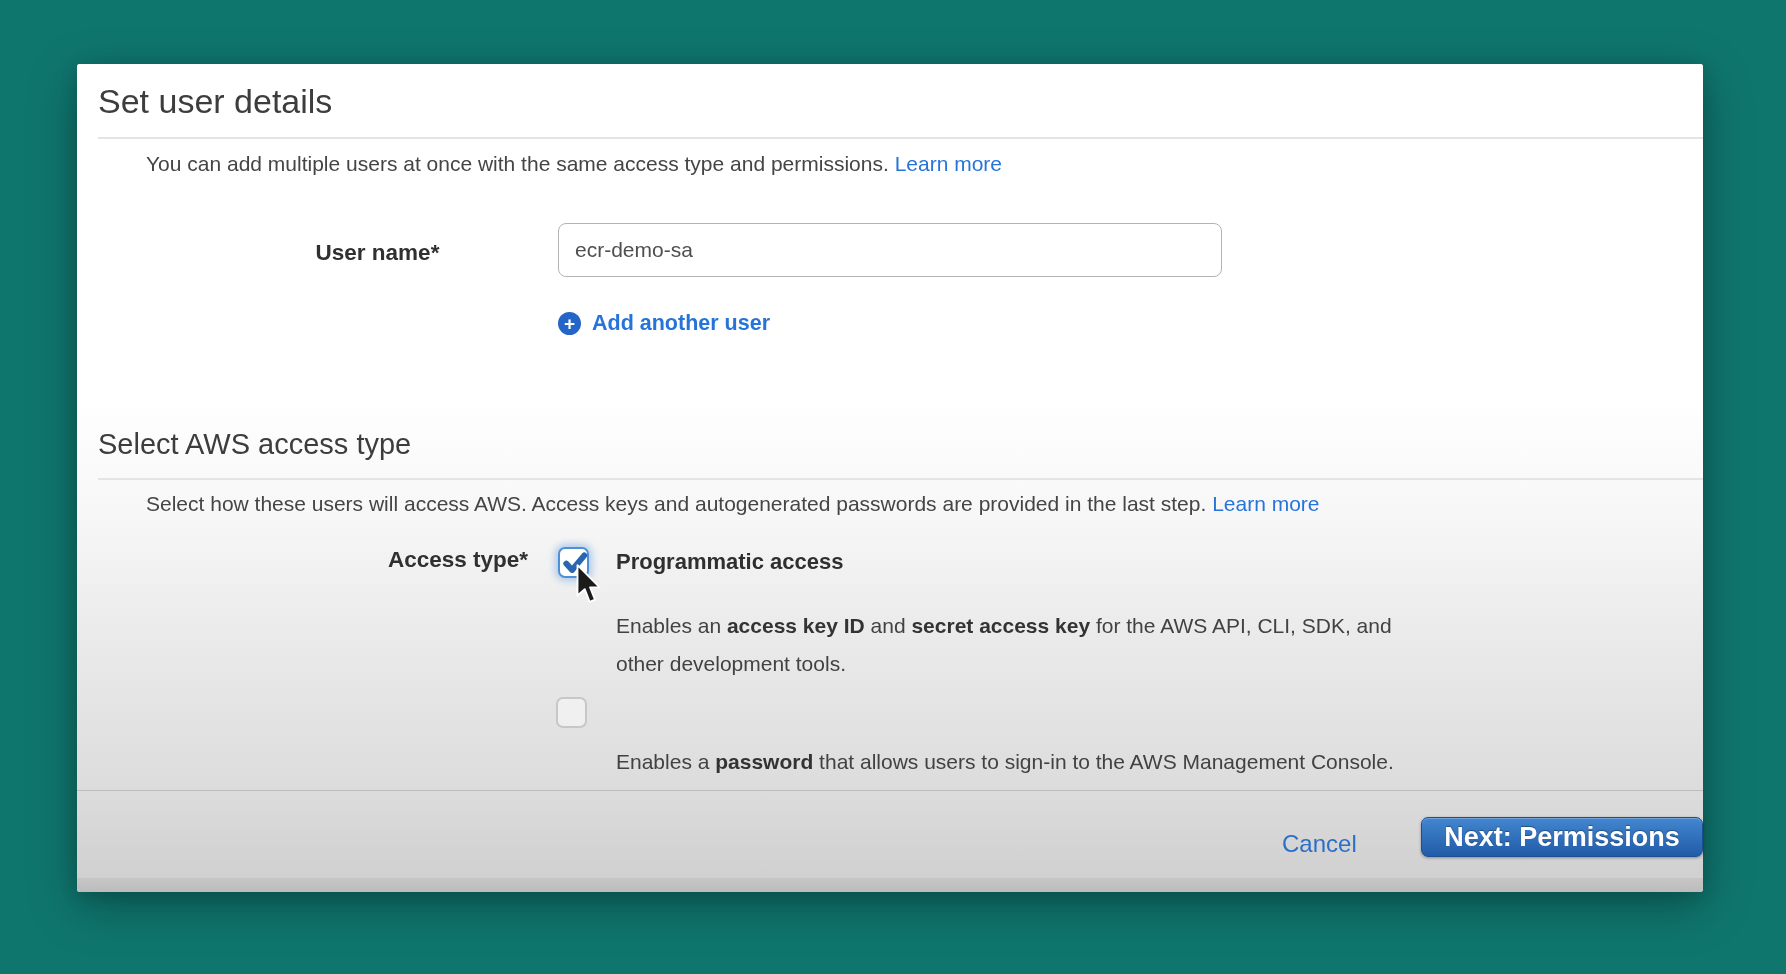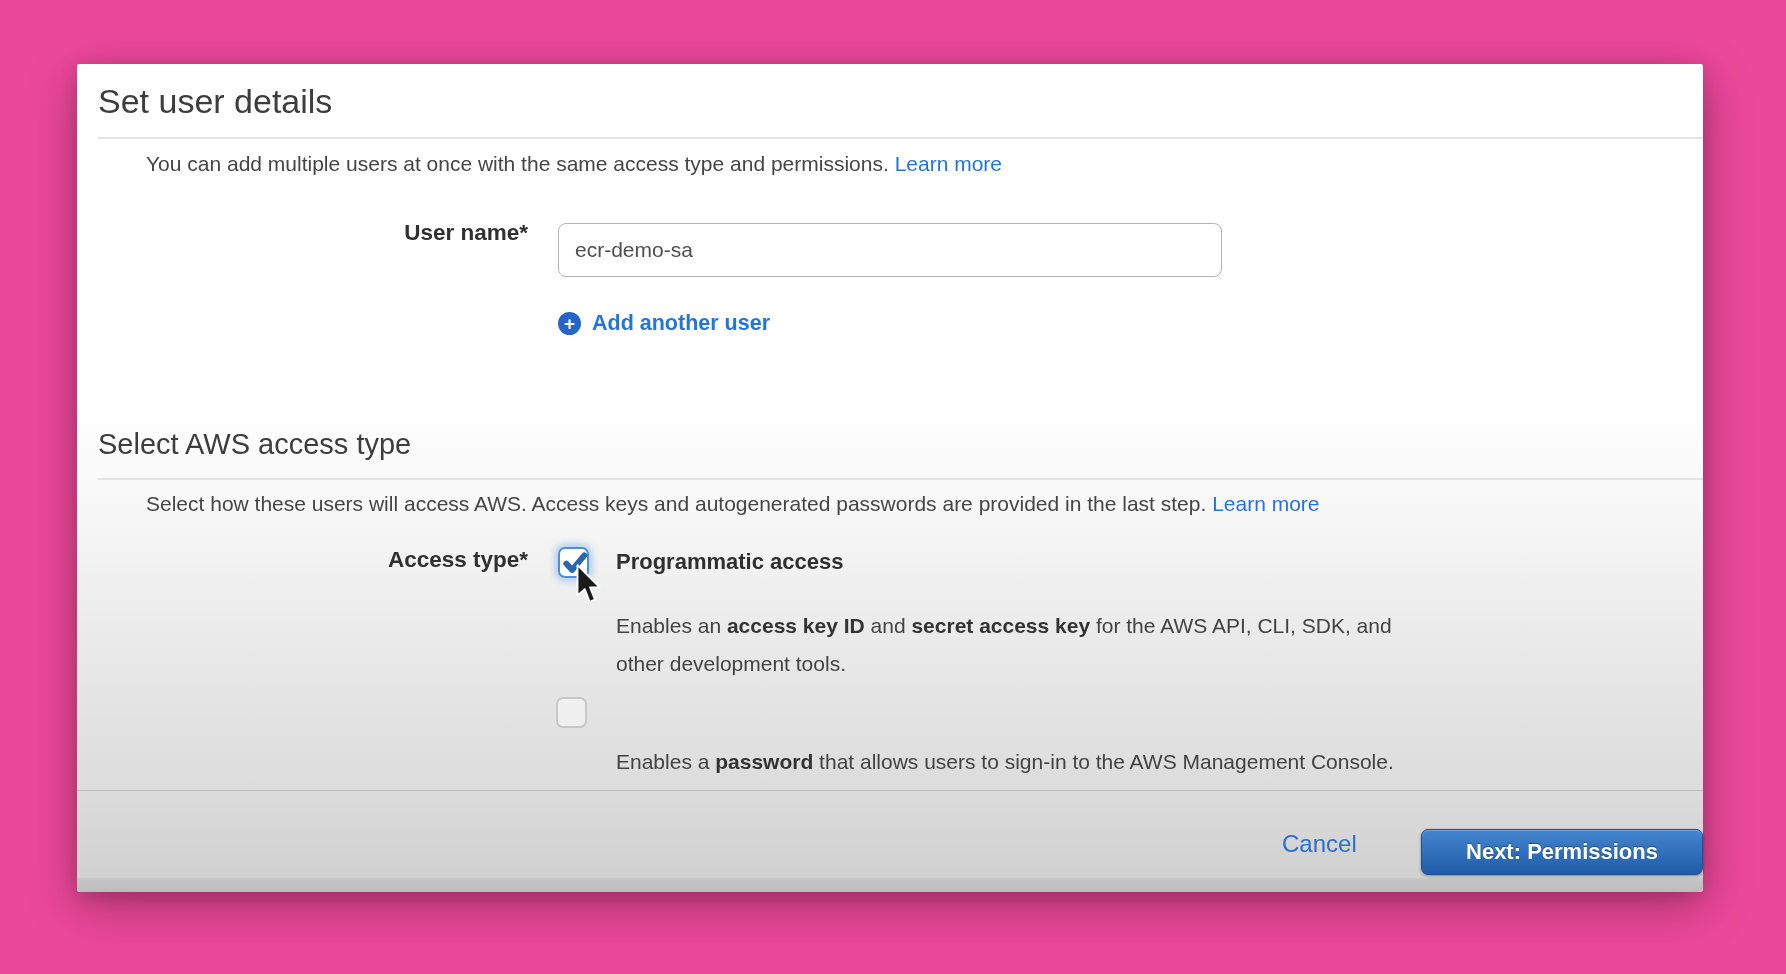--- a/index.html
+++ b/index.html
@@ -7,21 +7,21 @@
     --cancel-blue:#2b6fc8;
     --button-top:#4386cf;
     --button-bottom:#215ba8;
     --button-border:#1c4f96;
     --checkbox-blue-border:#4e90d8;
     --check-blue:#2a66b0;
   }
   *{margin:0;padding:0;box-sizing:border-box;}
   html,body{width:1786px;height:974px;background:#ffffff;overflow:hidden;
     font-family:"Liberation Sans","DejaVu Sans",sans-serif;}
-  .stage{position:relative;width:1786px;height:974px;background:#ec4899;}
+  .stage{position:relative;width:1786px;height:974px;background:#0f766e;}
 
   .card{position:absolute;left:77px;top:64px;width:1626px;height:828px;
     background:#ffffff;border-radius:3px;
     box-shadow:0 14px 50px rgba(0,0,0,.30),0 4px 18px rgba(0,0,0,.14);}
 
   .content{position:absolute;left:0;top:0;right:0;height:726px;
     background:linear-gradient(180deg,#ffffff 0%,#ffffff 46%,#f7f7f7 62%,#eaeaea 79%,#dcdcdc 100%);
     border-radius:3px 3px 0 0;}
 
   .page-title{position:absolute;left:21px;top:18px;font-size:34px;color:#3d3d3d;white-space:nowrap;}
@@ -29,21 +29,21 @@
   .rule-1{top:73px;}
   .rule-2{top:414px;}
   .intro{position:absolute;left:21px;font-size:21px;color:#454545;white-space:nowrap;margin-left:48px;}
   .intro-1{top:88px;}
   .section-title{position:absolute;left:21px;top:364px;font-size:29px;color:#3d3d3d;white-space:nowrap;}
   .intro-2{top:428px;}
   a.link{color:var(--link-blue);text-decoration:none;cursor:pointer;}
 
   .form-label{position:absolute;left:150px;width:301px;text-align:right;
     font-size:22.5px;font-weight:700;color:#303030;white-space:nowrap;}
-  .label-username{top:156px;}
+  .label-username{top:176px;text-align:center;}
   .label-access{top:483px;}
 
   .username-input{position:absolute;left:481px;top:159px;width:664px;height:54px;
     border:1px solid #b3b3b3;border-radius:8px;background:#ffffff;
     font-family:inherit;font-size:21px;color:#4f4f4f;padding:2px 16px;outline:none;}
 
   .add-user{position:absolute;left:481px;top:247px;display:flex;align-items:center;gap:11px;cursor:pointer;}
   .plus-circle{width:23px;height:23px;border-radius:50%;background:#2465c8;color:#ffffff;
     display:flex;align-items:center;justify-content:center;font-size:19px;font-weight:700;line-height:1;}
   .add-user-label{font-size:21.5px;font-weight:700;color:var(--link-blue);white-space:nowrap;}
@@ -65,27 +65,27 @@
   .cursor{position:absolute;left:497px;top:500px;z-index:30;pointer-events:none;}
 
   .footer{position:absolute;left:0;right:0;bottom:14px;height:88px;
     background:linear-gradient(180deg,#dcdcdc,#d0d0d0);
     border-top:1px solid #bdbdbd;}
   .bottom-strip{position:absolute;left:0;right:0;bottom:0;height:14px;
     background:linear-gradient(180deg,#c6c6c6,#bcbcbc);border-radius:0 0 3px 3px;}
 
   .cancel-link{position:absolute;left:1205px;top:766px;font-size:24px;font-weight:400;
     color:var(--cancel-blue);cursor:pointer;white-space:nowrap;}
-  .next-button{position:absolute;left:1344px;top:753px;width:282px;height:46px;
+  .next-button{position:absolute;left:1344px;top:753px;width:282px;height:40px;
     border-radius:7px;border:1px solid var(--button-border);
     background:linear-gradient(180deg,var(--button-top),var(--button-bottom));
-    color:#ffffff;font-family:inherit;font-size:22px;font-weight:700;
+    color:#ffffff;font-family:inherit;font-size:27px;font-weight:700;
     text-shadow:0 -1px 1px rgba(0,0,0,.35);
     box-shadow:inset 0 1px 0 rgba(255,255,255,.25),0 1px 3px rgba(0,0,0,.35);
-    cursor:pointer;white-space:nowrap;margin-top:12px;}
+    cursor:pointer;white-space:nowrap;}
 </style>
 </head>
 <body>
 
 <div class="stage">
   <div class="card">
     <div class="content">
 
       <div class="page-title">Set user details</div>
       <div class="rule rule-1"></div>

